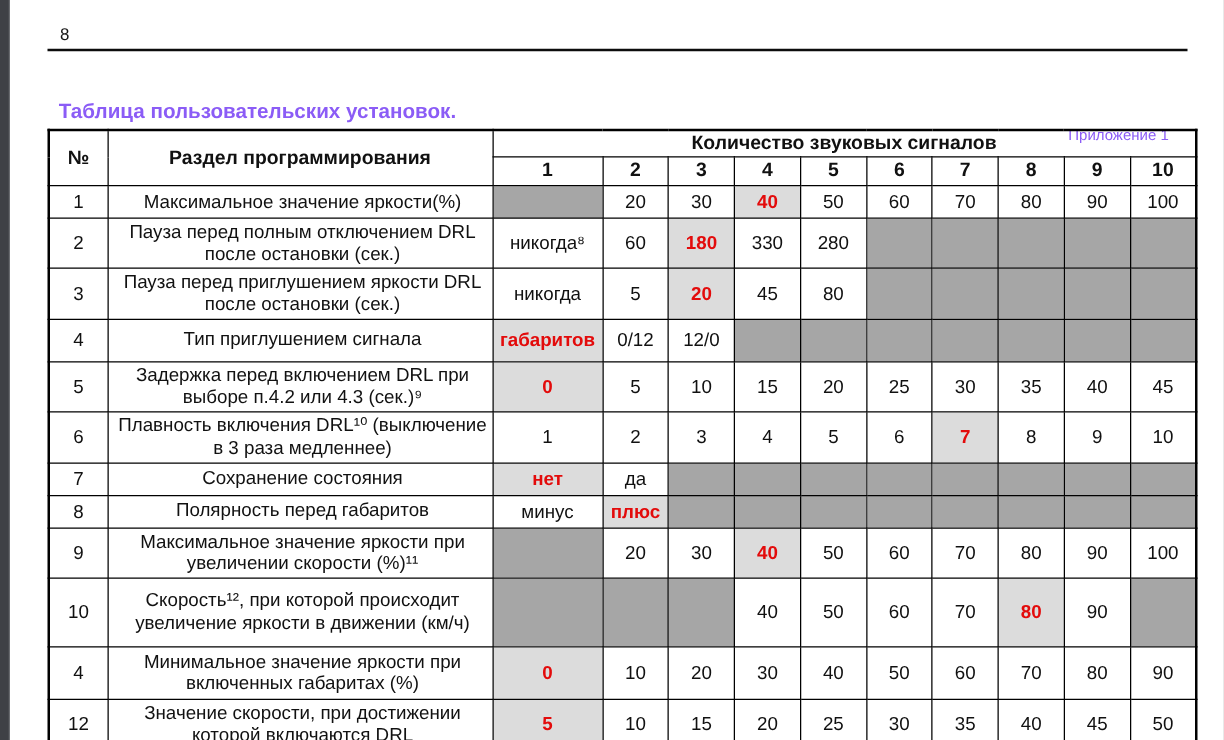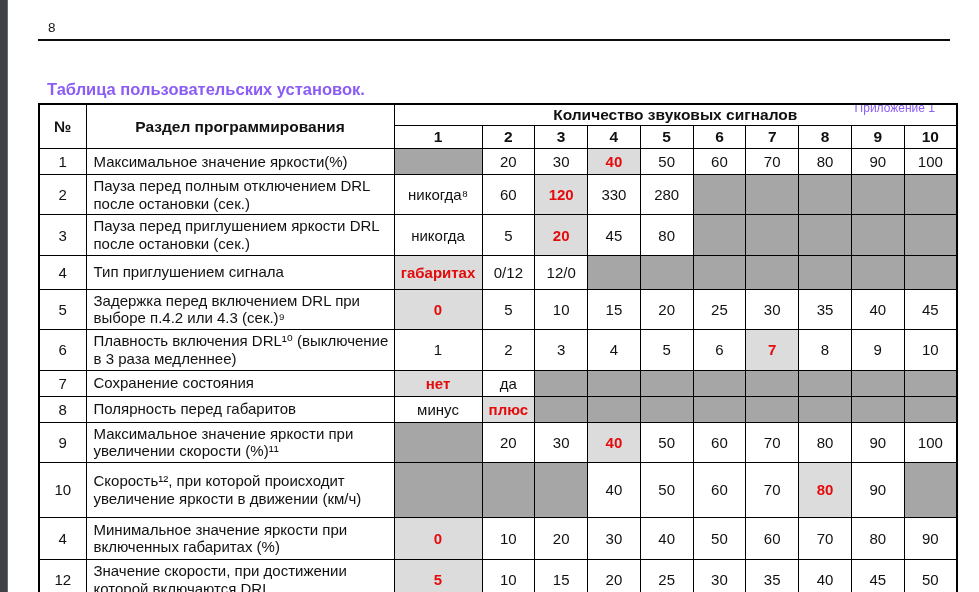--- a/index.html
+++ b/index.html
@@ -29,21 +29,21 @@
   table.settings {
     position:absolute; left:38px; top:103px; width:920px;
     border-collapse:collapse; table-layout:fixed;
     border:2px solid #000;
   }
   table.settings th, table.settings td {
     border:1px solid #000; overflow:hidden;
   }
   thead th { font-weight:bold; font-size:15.5px; text-align:center; vertical-align:middle; padding:1px 2px; }
   td.num { text-align:center; font-size:15px; vertical-align:middle; }
-  td.lbl { text-align:left; font-size:15px; line-height:1.18; padding:2px 3px 2px 7px; vertical-align:middle; }
+  td.lbl { text-align:center; font-size:15px; line-height:1.18; padding:2px 3px 2px 7px; vertical-align:middle; }
   td.val { text-align:center; font-size:15px; vertical-align:middle; padding:1px 1px; }
   td.val.sel { background:#dcdcdc; color:#e30b0b; font-weight:bold; }
   td.val.dis { background:#a6a6a6; }
 </style>
 </head>
 <body>
 
 <div class="screen">
   <div class="edge-strip"></div>
 
@@ -102,21 +102,21 @@
         <td class="val">70</td>
         <td class="val">80</td>
         <td class="val">90</td>
         <td class="val">100</td>
       </tr>
       <tr style="height:37px">
         <td class="num">2</td>
         <td class="lbl">Пауза перед полным отключением DRL после остановки (сек.)</td>
         <td class="val">никогда⁸</td>
         <td class="val">60</td>
-        <td class="val sel">120</td>
+        <td class="val sel">180</td>
         <td class="val">330</td>
         <td class="val">280</td>
         <td class="val dis"></td>
         <td class="val dis"></td>
         <td class="val dis"></td>
         <td class="val dis"></td>
         <td class="val dis"></td>
       </tr>
       <tr style="height:38px">
         <td class="num">3</td>
@@ -128,21 +128,21 @@
         <td class="val">80</td>
         <td class="val dis"></td>
         <td class="val dis"></td>
         <td class="val dis"></td>
         <td class="val dis"></td>
         <td class="val dis"></td>
       </tr>
       <tr style="height:34px">
         <td class="num">4</td>
         <td class="lbl">Тип приглушением сигнала</td>
-        <td class="val sel">габаритах</td>
+        <td class="val sel">габаритов</td>
         <td class="val">0/12</td>
         <td class="val">12/0</td>
         <td class="val dis"></td>
         <td class="val dis"></td>
         <td class="val dis"></td>
         <td class="val dis"></td>
         <td class="val dis"></td>
         <td class="val dis"></td>
         <td class="val dis"></td>
       </tr>

